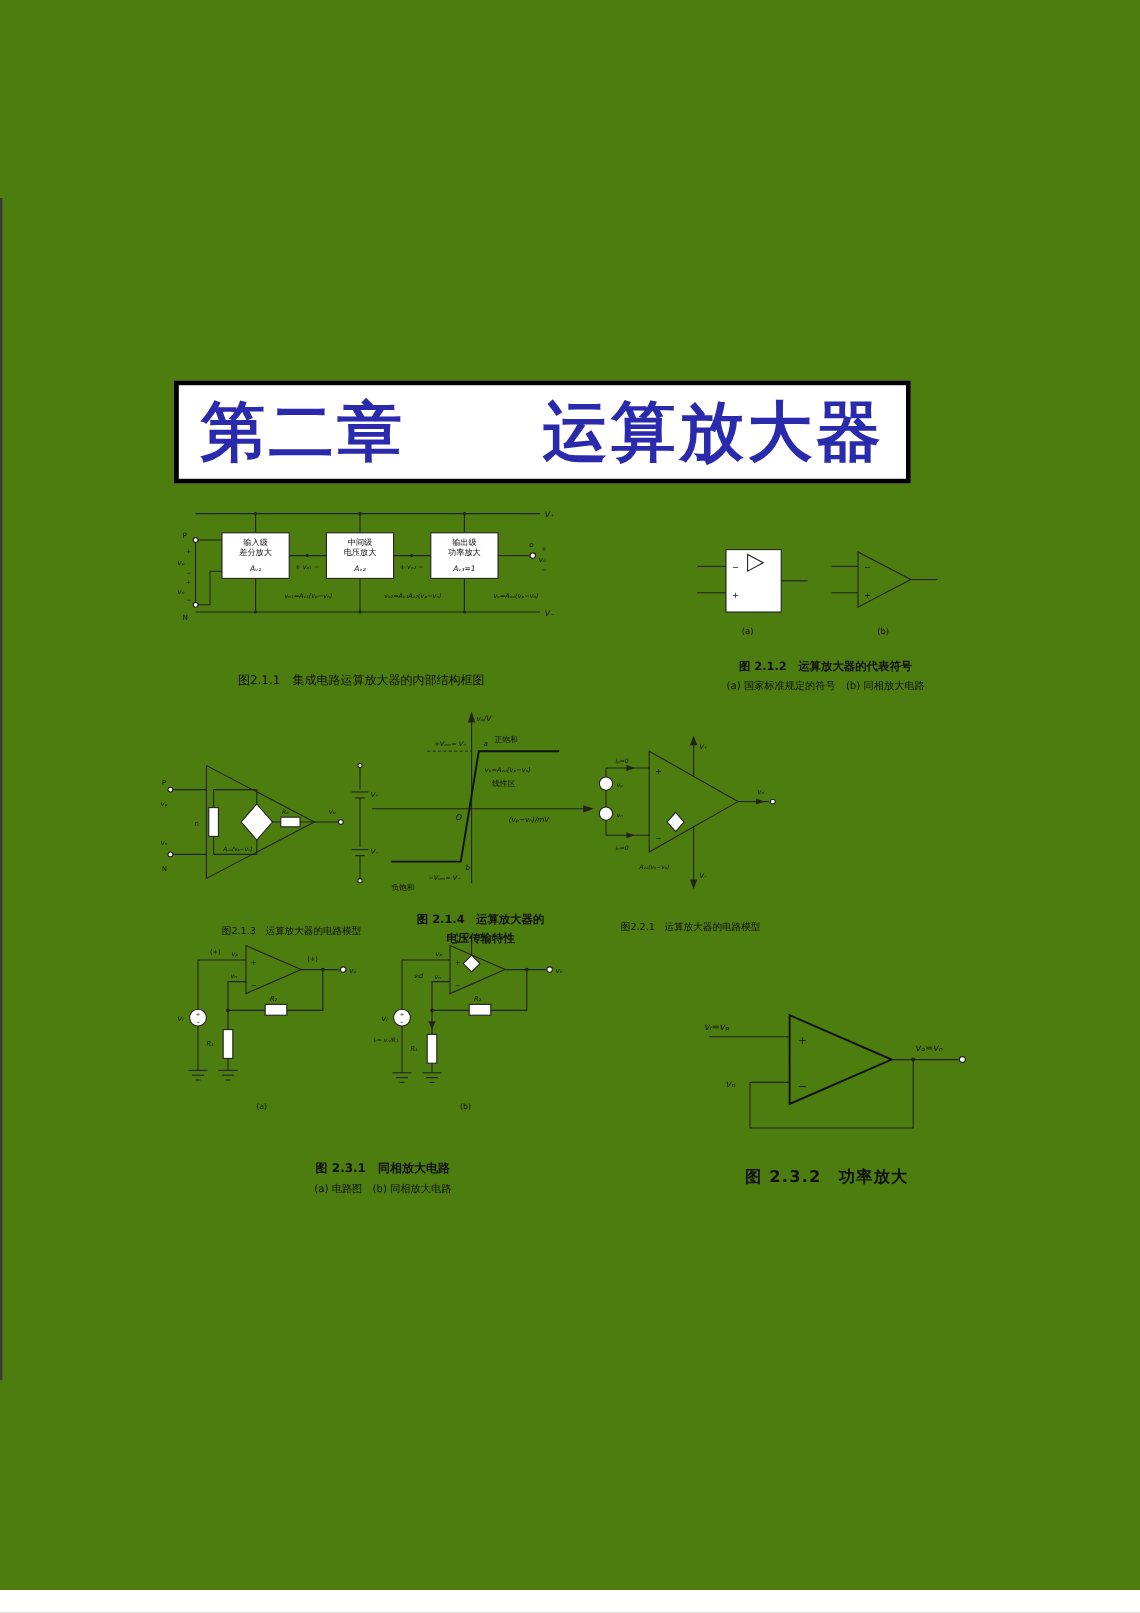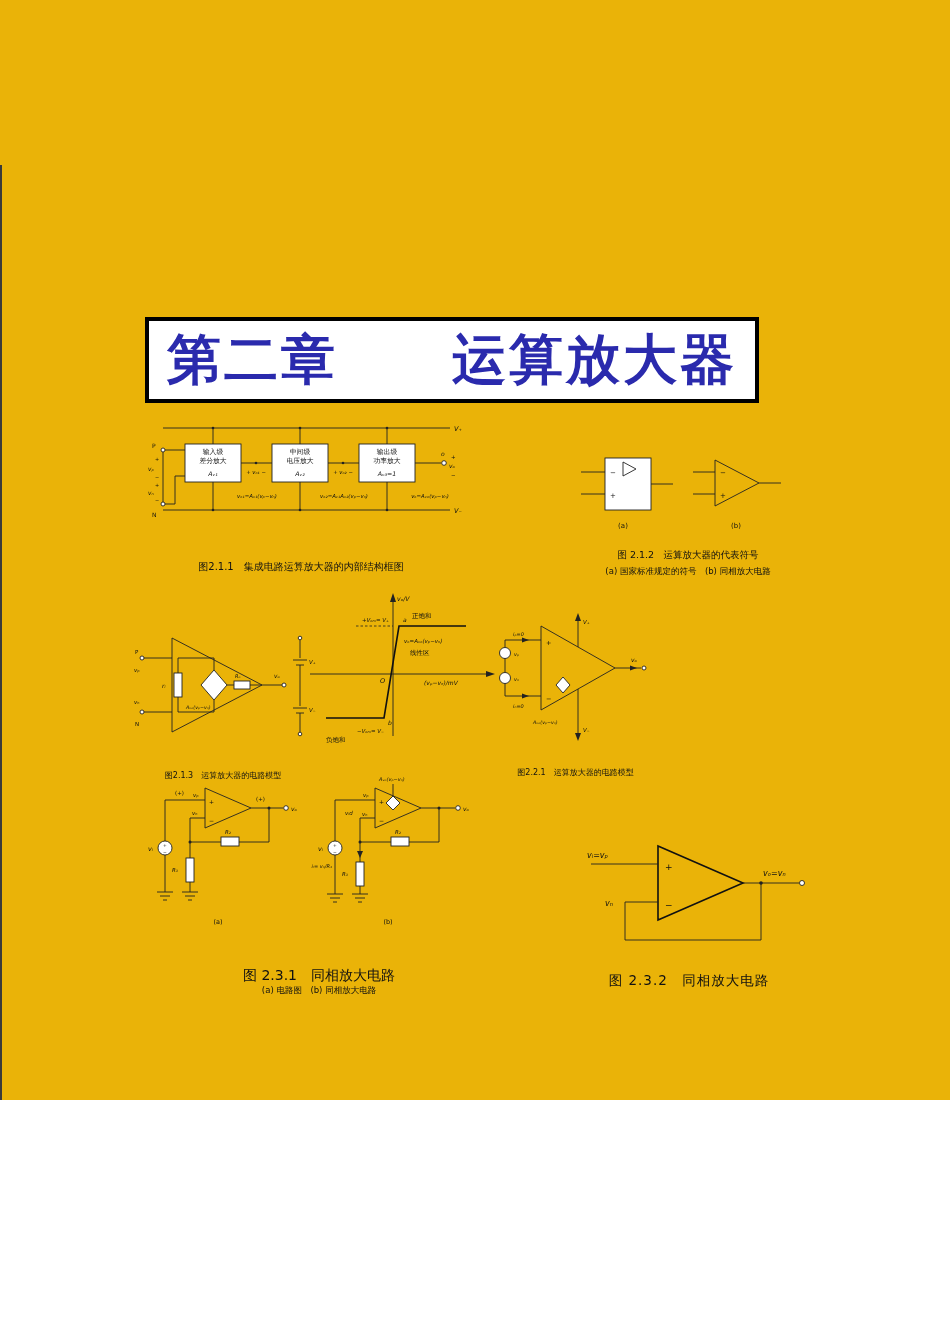--- a/index.html
+++ b/index.html
@@ -1,24 +1,24 @@
 <!DOCTYPE html>
 <html><head>
 <meta charset="utf-8">
 <style>
   *{margin:0;padding:0;box-sizing:border-box}
   body{margin:0;background:#ffffff}
-  .page{position:relative;width:950px;height:1100px;background:#eab308;overflow:hidden;color:#1a1a1a;
+  .page{position:relative;width:950px;height:1325px;background:#4d7c0f;overflow:hidden;color:#1a1a1a;
         font-family:"DejaVu Sans","Liberation Sans",sans-serif}
   .abs{position:absolute}
   .title-box{display:flex;align-items:center;justify-content:center;border:4px solid #000;background:#fff}
   .title-text{font-family:"DejaVu Serif","Liberation Serif",serif;font-weight:700;font-size:54px;
               color:#2a2aad;letter-spacing:3px;white-space:nowrap}
   .cap{text-align:center;color:#111}
-  .semib{font-weight:400}
+  .semib{font-weight:700}
   svg{display:block;overflow:visible}
   svg text{fill:#111;font-family:"DejaVu Sans","Liberation Sans",sans-serif}
   .it{font-style:italic}
   .w{stroke:#222;stroke-width:0.9;fill:none}
   .w2{stroke:#111;stroke-width:1.6;fill:none}
   .box{fill:#fff;stroke:#222;stroke-width:0.9}
   .dot{fill:#222;stroke:none}
   .term{fill:#fff;stroke:#222;stroke-width:0.9}
   .dash{stroke:#222;stroke-width:0.8;fill:none;stroke-dasharray:2.5 2}
 </style>
@@ -170,21 +170,21 @@
         <line class="w" x1="168" y1="45" x2="168" y2="86"></line>
         <line class="w" x1="161" y1="88" x2="175" y2="88"></line>
         <line class="w" x1="164" y1="93" x2="172" y2="93"></line>
         <line class="w" x1="168" y1="93" x2="168" y2="112"></line>
         <circle class="term" cx="168" cy="114" r="1.8"></circle>
       </g>
       <text x="177" y="44" font-size="5.5" class="it">V₊</text>
       <text x="177" y="92" font-size="5.5" class="it">V₋</text>
     </svg>
   </div>
-  <div class="abs cap" style="left:128px;top:770px;width:190px;font-size:8px">图2.1.3　运算放大器的电路模型</div>
+  <div class="abs cap" style="left:148px;top:770px;width:190px;font-size:8px">图2.1.3　运算放大器的电路模型</div>
 
   <div class="abs" style="left:298px;top:586px">
     <svg width="205" height="172" viewBox="0 0 205 172">
       <g>
         <line class="w" x1="95" y1="12" x2="95" y2="150"></line>
         <path class="dot" d="M95,7 L92,16 L98,16 Z"></path>
         <line class="w" x1="12" y1="88" x2="192" y2="88"></line>
         <path class="dot" d="M197,88 L188,85 L188,91 Z"></path>
       </g>
       <text x="99" y="15" font-size="6.2" class="it">vₒ/V</text>
@@ -194,20 +194,24 @@
       <line class="dash" x1="58" y1="40" x2="95" y2="40"></line>
       <text x="105" y="36" font-size="6" class="it">a</text>
       <text x="90" y="139" font-size="6" class="it">b</text>
       <text x="91" y="36" font-size="5.5" class="it" text-anchor="end">+Vₒₘ= V₊</text>
       <text x="86" y="147" font-size="5.5" class="it" text-anchor="end">−Vₒₘ= V₋</text>
       <text x="114" y="32" font-size="6.5">正饱和</text>
       <text x="28" y="156" font-size="6.5">负饱和</text>
       <text x="106" y="57" font-size="5.5" class="it">vₒ=Aᵥₒ(vₚ−vₙ)</text>
       <text x="112" y="69" font-size="6.5">线性区</text>
     </svg>
+  </div>
+  <div class="abs cap semib" style="left:298px;top:759px;width:205px;font-size:9.5px;line-height:16px">
+    <div>图 2.1.4　运算放大器的</div>
+    <div>电压传输特性</div>
   </div>
 
   <div class="abs" style="left:493px;top:598px">
     <svg width="160" height="162" viewBox="0 0 160 162">
       <path class="w" d="M48,28 L48,112 L122,70 Z"></path>
       <g>
         <line class="w" x1="12" y1="42" x2="48" y2="42"></line>
         <line class="w" x1="12" y1="98" x2="48" y2="98"></line>
         <path class="dot" d="M36,42 L29,39.5 L29,44.5 Z"></path>
         <path class="dot" d="M36,98 L29,95.5 L29,100.5 Z"></path>
@@ -322,36 +326,36 @@
         <text x="175" y="81" font-size="6.5" class="it">vᵢ</text>
         <text x="220" y="27" font-size="5.5" class="it">vₚ</text>
         <text x="202" y="45" font-size="5.5" class="it">vᵢd</text>
         <text x="219" y="46" font-size="5.5" class="it">vₙ</text>
         <text x="199" y="106" font-size="5.5" class="it">R₁</text>
         <text x="189" y="98" font-size="5" class="it" text-anchor="end">iᵣ= vₙ/R₁</text>
         <text x="245" y="154" font-size="6.5" text-anchor="middle">(b)</text>
       </g>
     </svg>
   </div>
-  <div class="abs cap semib" style="left:143px;top:967px;width:352px;font-size:14px">图 2.3.1　同相放大电路</div>
+  <div class="abs cap semib" style="left:143px;top:967px;width:352px;font-size:10px">图 2.3.1　同相放大电路</div>
   <div class="abs cap" style="left:143px;top:985px;width:352px;font-size:8.5px">(a) 电路图　(b) 同相放大电路</div>
 
   <div class="abs" style="left:553px;top:828px">
     <svg width="272" height="132" viewBox="0 0 272 132">
       <path class="w2" d="M105,18 L105,92 L190,55 Z"></path>
       <text x="112" y="42" font-size="9">+</text>
       <text x="112" y="80" font-size="9">−</text>
       <g>
         <line class="w" x1="38" y1="36" x2="105" y2="36"></line>
         <line class="w" x1="72" y1="74" x2="105" y2="74"></line>
         <line class="w" x1="190" y1="55" x2="246" y2="55"></line>
         <polyline class="w" points="208,55 208,112 72,112 72,74"></polyline>
         <circle class="dot" cx="208" cy="55" r="1.8"></circle>
         <circle class="term" cx="249" cy="55" r="2.5"></circle>
       </g>
       <text x="34" y="30" font-size="8" class="it">vᵢ=vₚ</text>
       <text x="52" y="78" font-size="8" class="it">vₙ</text>
       <text x="210" y="48" font-size="8" class="it">vₒ=vₙ</text>
     </svg>
   </div>
-  <div class="abs cap semib" style="left:553px;top:972px;width:272px;font-size:13.5px;letter-spacing:1px">图 2.3.2　同相放大电路</div>
+  <div class="abs cap semib" style="left:553px;top:972px;width:272px;font-size:13.5px;letter-spacing:1px">图 2.3.2　功率放大</div>
 
 </div>
 
 </body></html>

